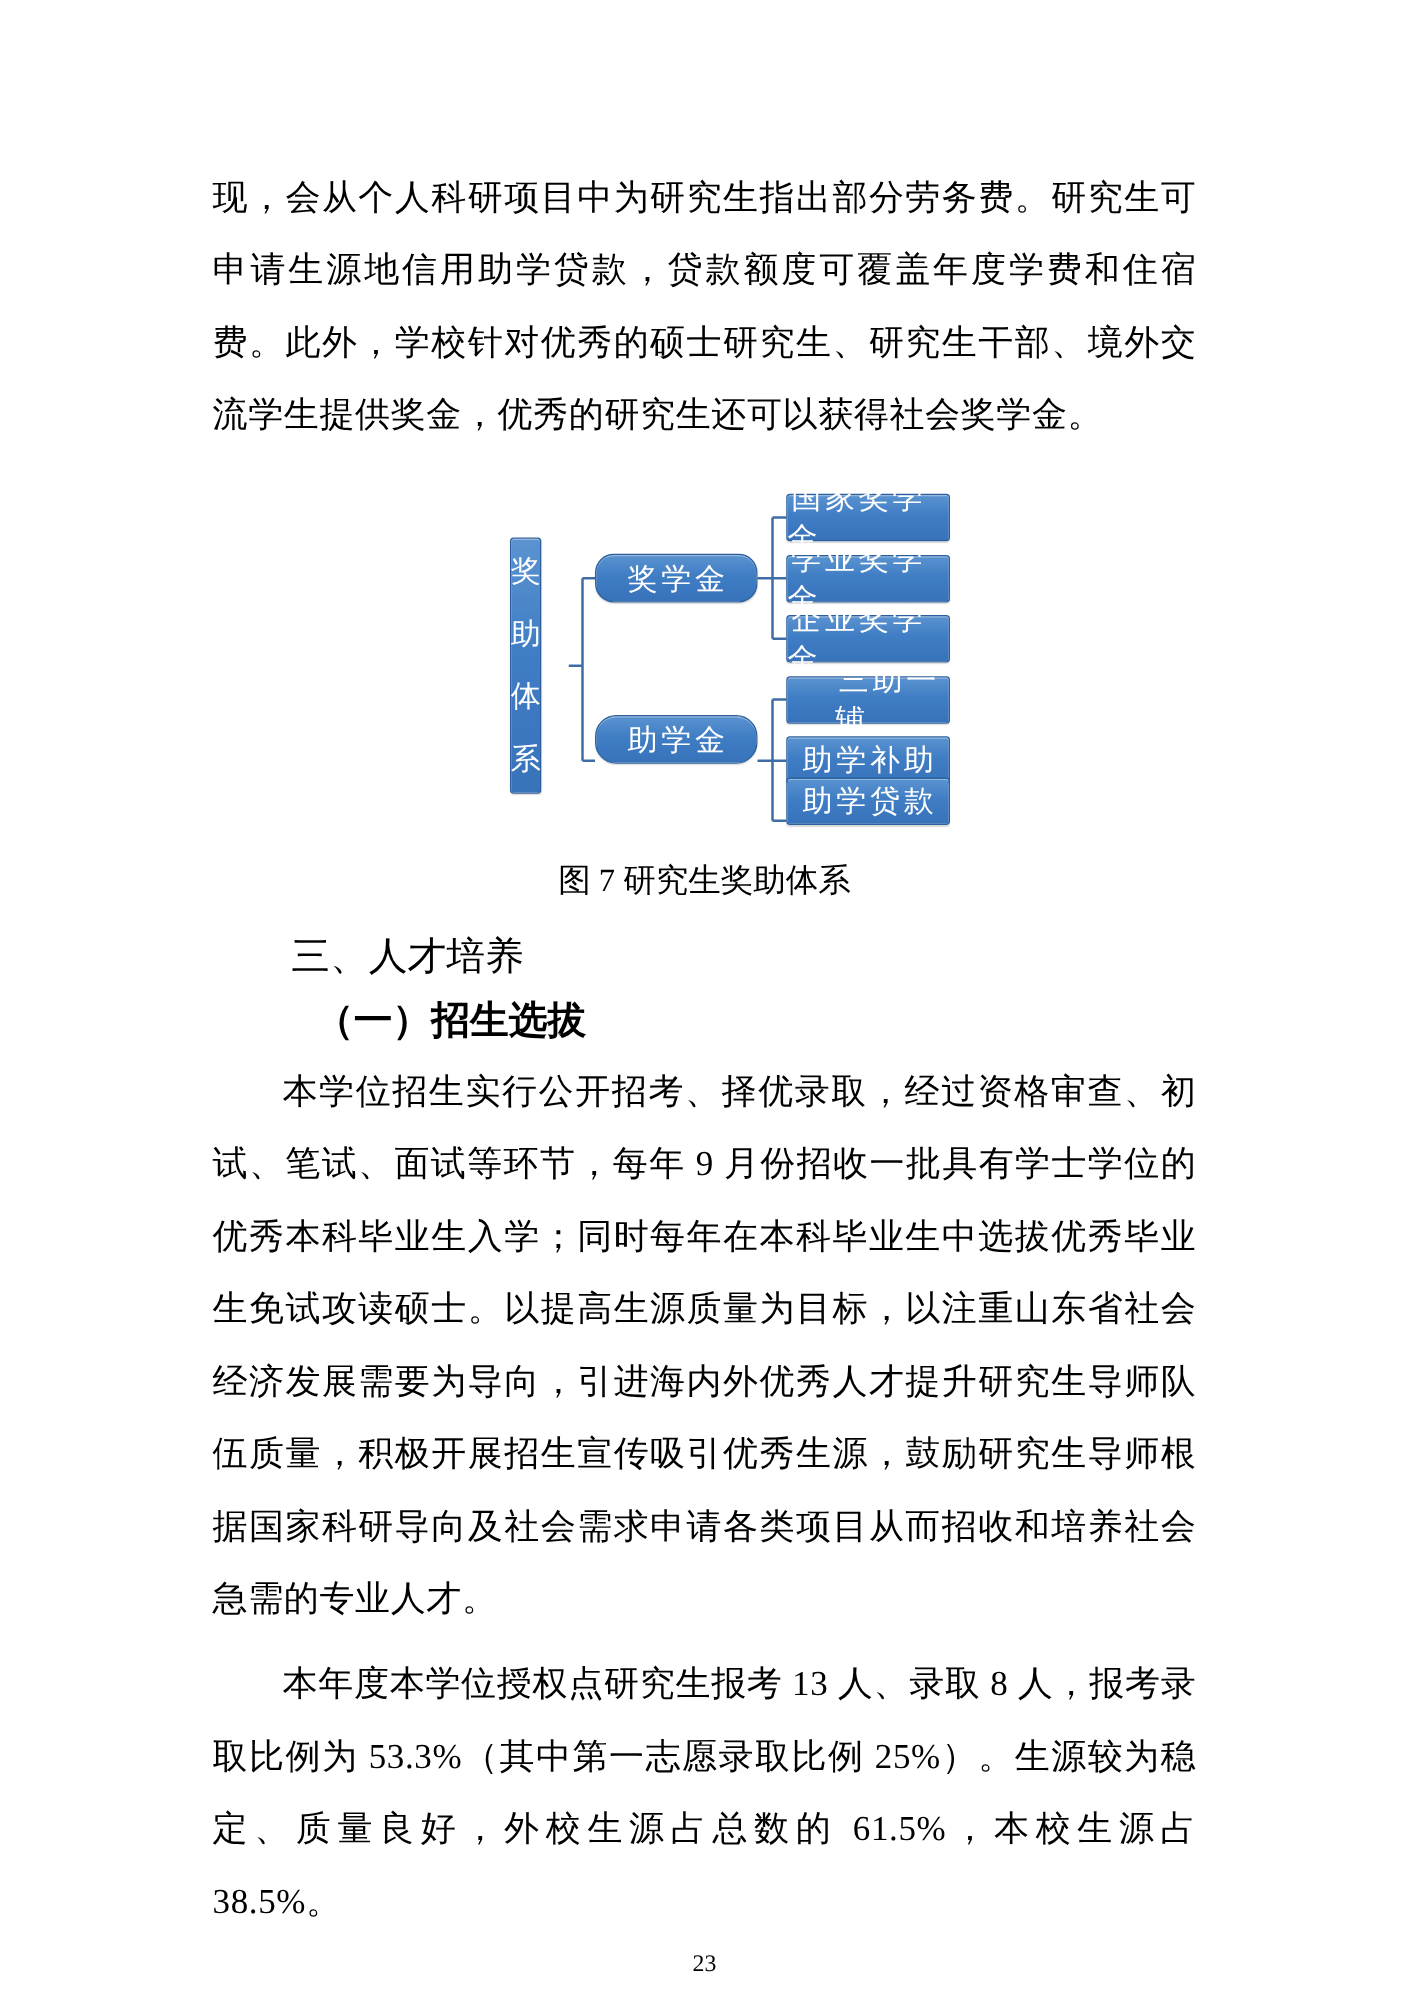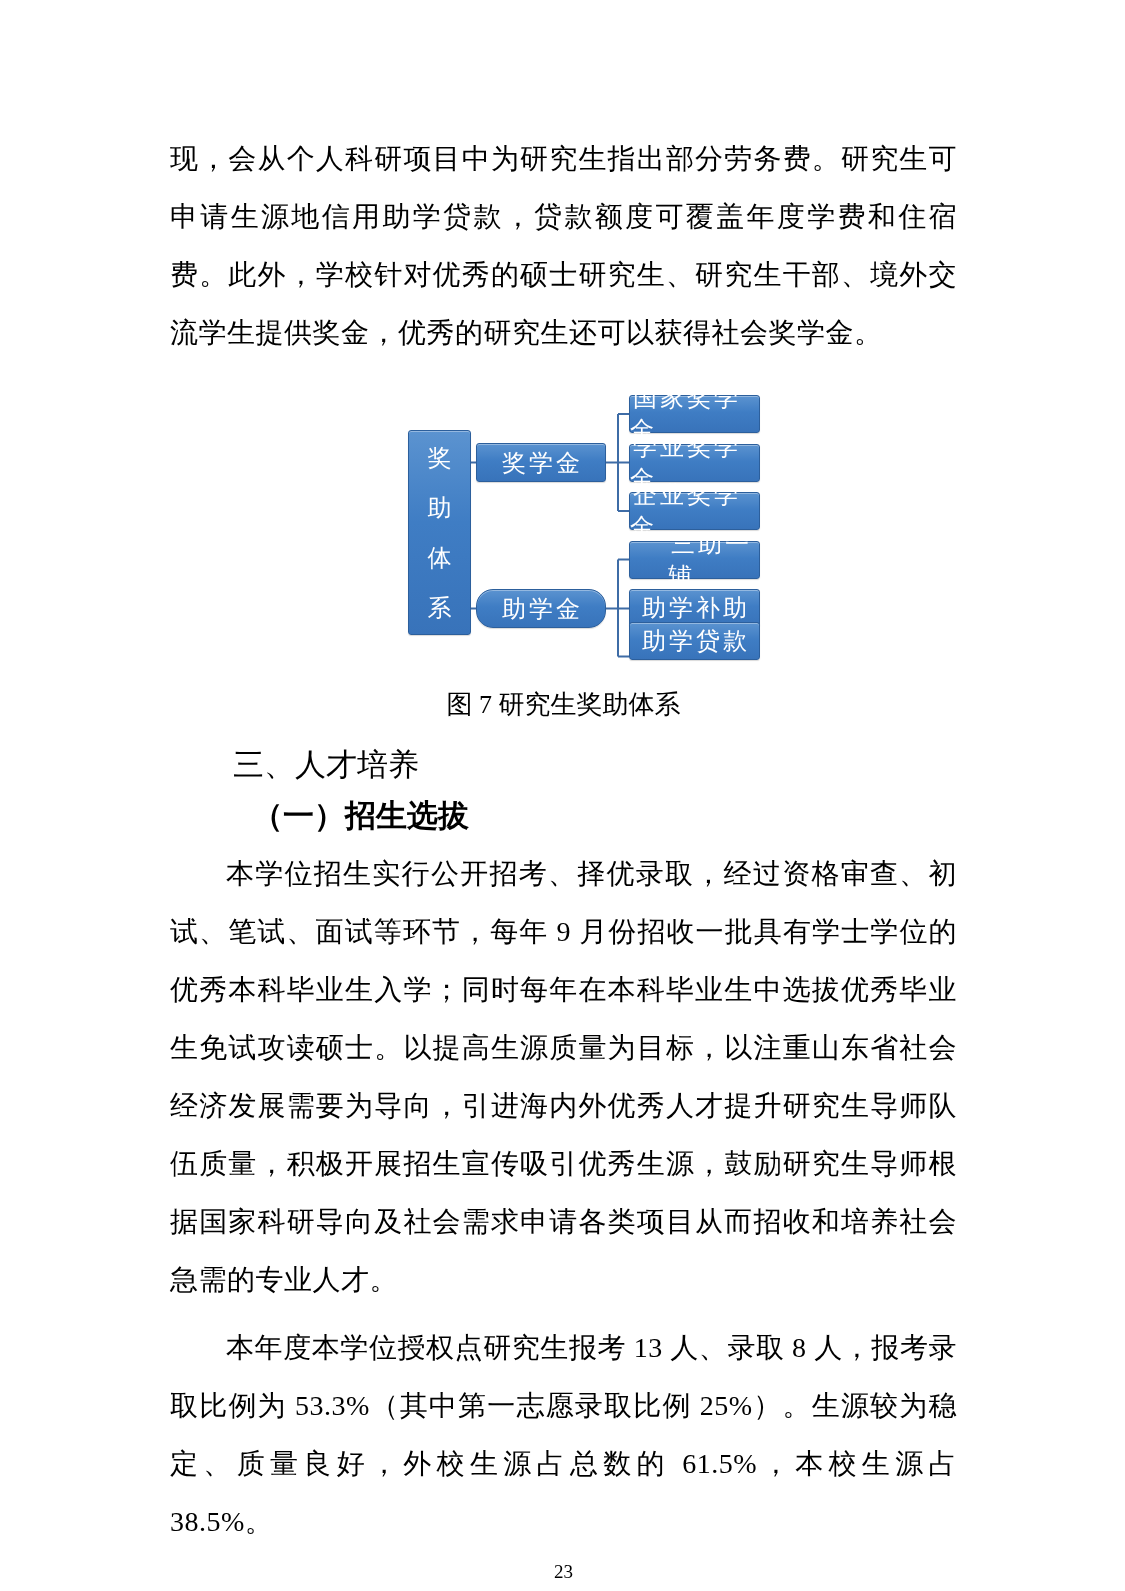--- a/index.html
+++ b/index.html
@@ -40,21 +40,21 @@
     box-shadow: inset 0 1px 0 rgba(255,255,255,0.35), 0 1px 1px rgba(0,0,0,0.15);
     color: #ffffff;
     display: flex;
     align-items: center;
     justify-content: center;
     font-size: 24px;
     letter-spacing: 3px;
     text-indent: 3px;
   }
   .node.root {
-    left: 5px; top: 40px; width: 63px; height: 205px;
+    left: 5px; top: 40px; width: 25px; height: 205px;
     font-size: 24px;
     letter-spacing: 0;
     text-indent: 0;
   }
   .node.root .vtext {
     display: block;
     width: 28px;
     line-height: 50px;
     text-align: center;
     word-break: break-all;
@@ -101,24 +101,24 @@
     <svg width="362" height="295" viewBox="0 0 362 295">
       <path d="M52 142.5 H63 M63 72.5 V218.5 M63 72.5 H73 M63 218.5 H73
                M203 72.5 H226 M215 24 V121 M215 24 H226 M215 121 H226
                M203 218.5 H226 M215 169.5 V266.5 M215 169.5 H226 M215 266.5 H226" fill="none" stroke="#3e6ca6" stroke-width="2"></path>
     </svg>
 
     <div class="node root">
       <span class="vtext">奖助体系</span>
     </div>
 
-    <div class="node mid" style="top:53px;">
+    <div class="node mid" style="top:53px;border-radius:15px;">
       <span>奖学金</span>
     </div>
-    <div class="node mid" style="top:199px;border-radius:17px;">
+    <div class="node mid" style="top:182px;border-radius:17px;">
       <span>助学金</span>
     </div>
 
     <div class="node leaf" style="top:5px;">
       <span>国家奖学金</span>
     </div>
     <div class="node leaf" style="top:53.5px;">
       <span>学业奖学金</span>
     </div>
     <div class="node leaf" style="top:102px;">

